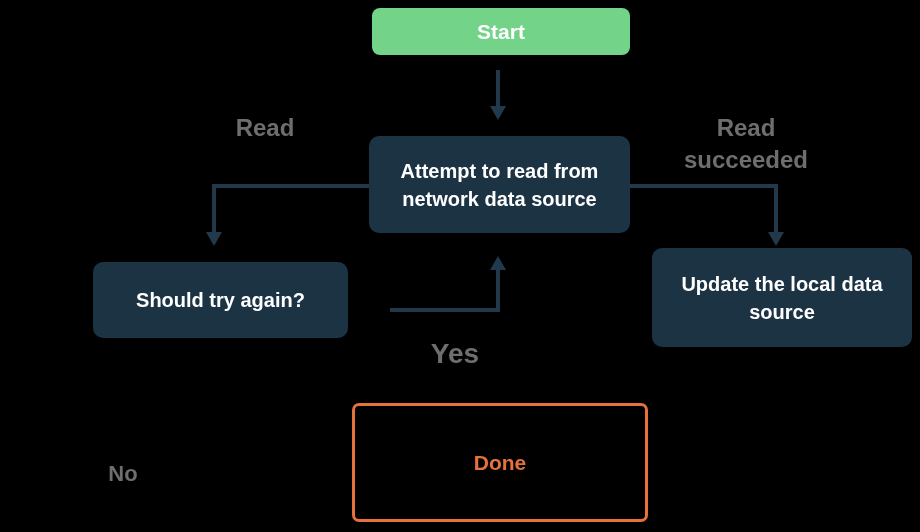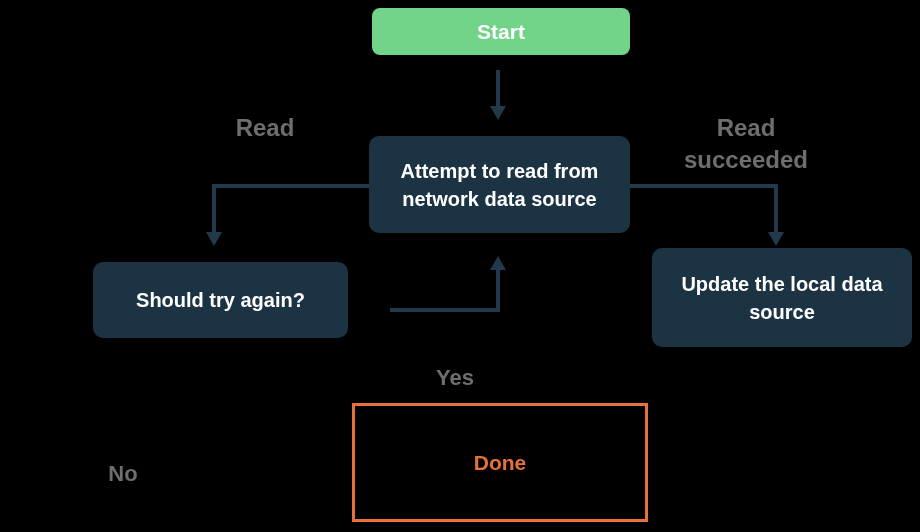--- a/index.html
+++ b/index.html
@@ -9,20 +9,21 @@
     background: var(--background, #000);
     overflow:hidden;
     font-family:"Liberation Sans", sans-serif;
   }
   .node {
     position:absolute;
     display:flex; align-items:center; justify-content:center;
     text-align:center;
     font-weight:bold;
     box-sizing:border-box;
+    border-radius:7px;
   }
   .node.navy {
     background: var(--node_fill);
     color: var(--node_text);
     border-radius:10px;
     font-size:20px; line-height:28px;
     padding:8px 18px;
   }
   .node.green {
     background: var(--start_fill);
@@ -96,19 +97,19 @@
   <div class="node navy" style="left:93px; top:262px; width:255px; height:76px;">Should try again?</div>
 
   <div class="node navy" style="left:652px; top:248px; width:260px; height:99px;">Update the local data source</div>
 
   <div>
     <div class="line" style="left:390px; top:308px; width:110px; height:4px;"></div>
     <div class="line" style="left:496px; top:270px; width:4px; height:42px;"></div>
     <div class="head up" style="left:490px; top:256px;"></div>
   </div>
 
-  <div class="edge-label" style="left:429px; top:338px; width:52px; font-size:22px;margin-top:24px;">Yes</div>
+  <div class="edge-label" style="left:429px; top:338px; width:52px; font-size:28px;">Yes</div>
 
   <div class="edge-label" style="left:97px; top:458px; width:52px; font-size:22px;">No</div>
 
   <div class="node outline" style="left:352px; top:403px; width:296px; height:119px;">Done</div>
 
 </div>
 
 </body></html>

